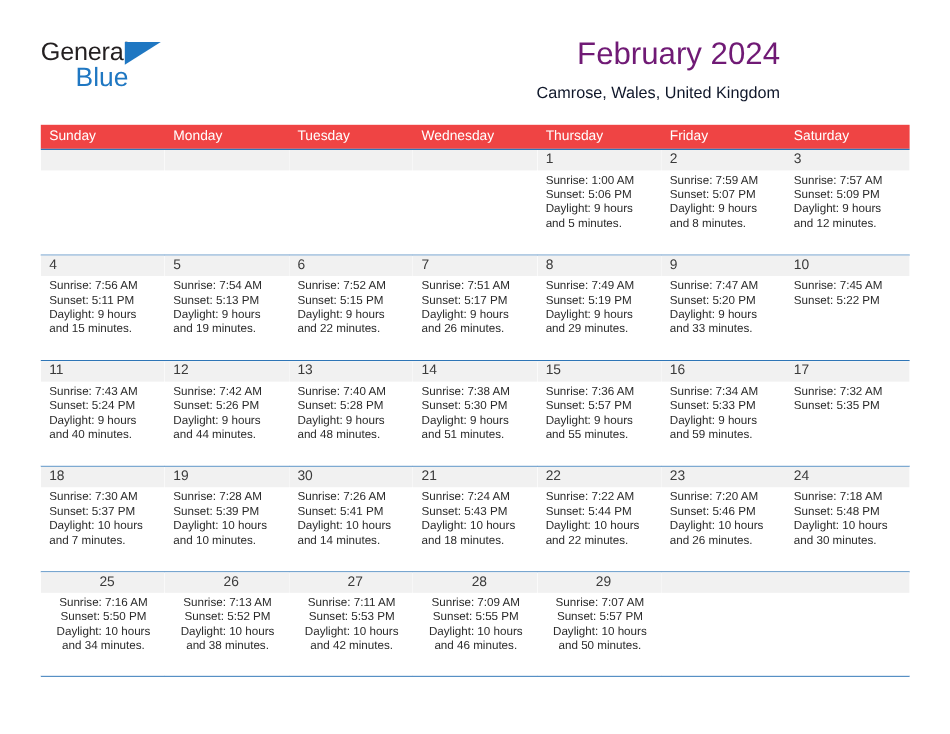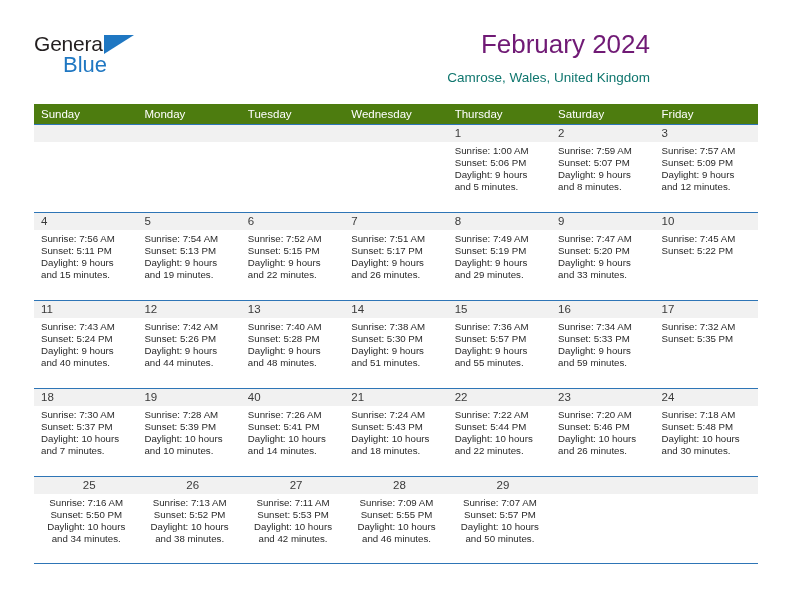--- a/index.html
+++ b/index.html
@@ -74,37 +74,37 @@
     text-align: right;
   }
   .cal-title {
     font-size: 26px;
     color: #701a75;
     line-height: 32px;
     white-space: nowrap;
   }
   .cal-subtitle {
     font-size: 13.5px;
-    color: #0f766e;
+    color: #0f172a;
     line-height: 20px;
     margin-top: 8px;
     white-space: nowrap;
   }
 
   
   .calendar {
     position: absolute;
     left: 34px;
     top: 104px;
     width: 724px;
   }
 
   .weekdays {
     display: flex;
-    background: #4d7c0f;
+    background: #ef4444;
     height: 20px;
   }
   .weekday {
     flex: 1 1 0;
     color: #ffffff;
     font-size: 11.5px;
     line-height: 20px;
     padding-left: 7px;
     box-sizing: border-box;
     overflow: hidden;
@@ -178,22 +178,22 @@
   </div>
 
   <div class="calendar">
 
     <div class="weekdays">
       <div class="weekday">Sunday</div>
       <div class="weekday">Monday</div>
       <div class="weekday">Tuesday</div>
       <div class="weekday">Wednesday</div>
       <div class="weekday">Thursday</div>
+      <div class="weekday">Friday</div>
       <div class="weekday">Saturday</div>
-      <div class="weekday">Friday</div>
     </div>
 
     <div class="week">
       <div class="day empty">
         <div class="day-number"></div>
         <div class="day-info">
           <div></div>
           <div></div>
           <div class="daylight"></div>
         </div>
@@ -375,21 +375,21 @@
       </div>
       <div class="day">
         <div class="day-number">19</div>
         <div class="day-info">
           <div>Sunrise: 7:28 AM</div>
           <div>Sunset: 5:39 PM</div>
           <div class="daylight">Daylight: 10 hours and 10 minutes.</div>
         </div>
       </div>
       <div class="day">
-        <div class="day-number">40</div>
+        <div class="day-number">30</div>
         <div class="day-info">
           <div>Sunrise: 7:26 AM</div>
           <div>Sunset: 5:41 PM</div>
           <div class="daylight">Daylight: 10 hours and 14 minutes.</div>
         </div>
       </div>
       <div class="day">
         <div class="day-number">21</div>
         <div class="day-info">
           <div>Sunrise: 7:24 AM</div>

